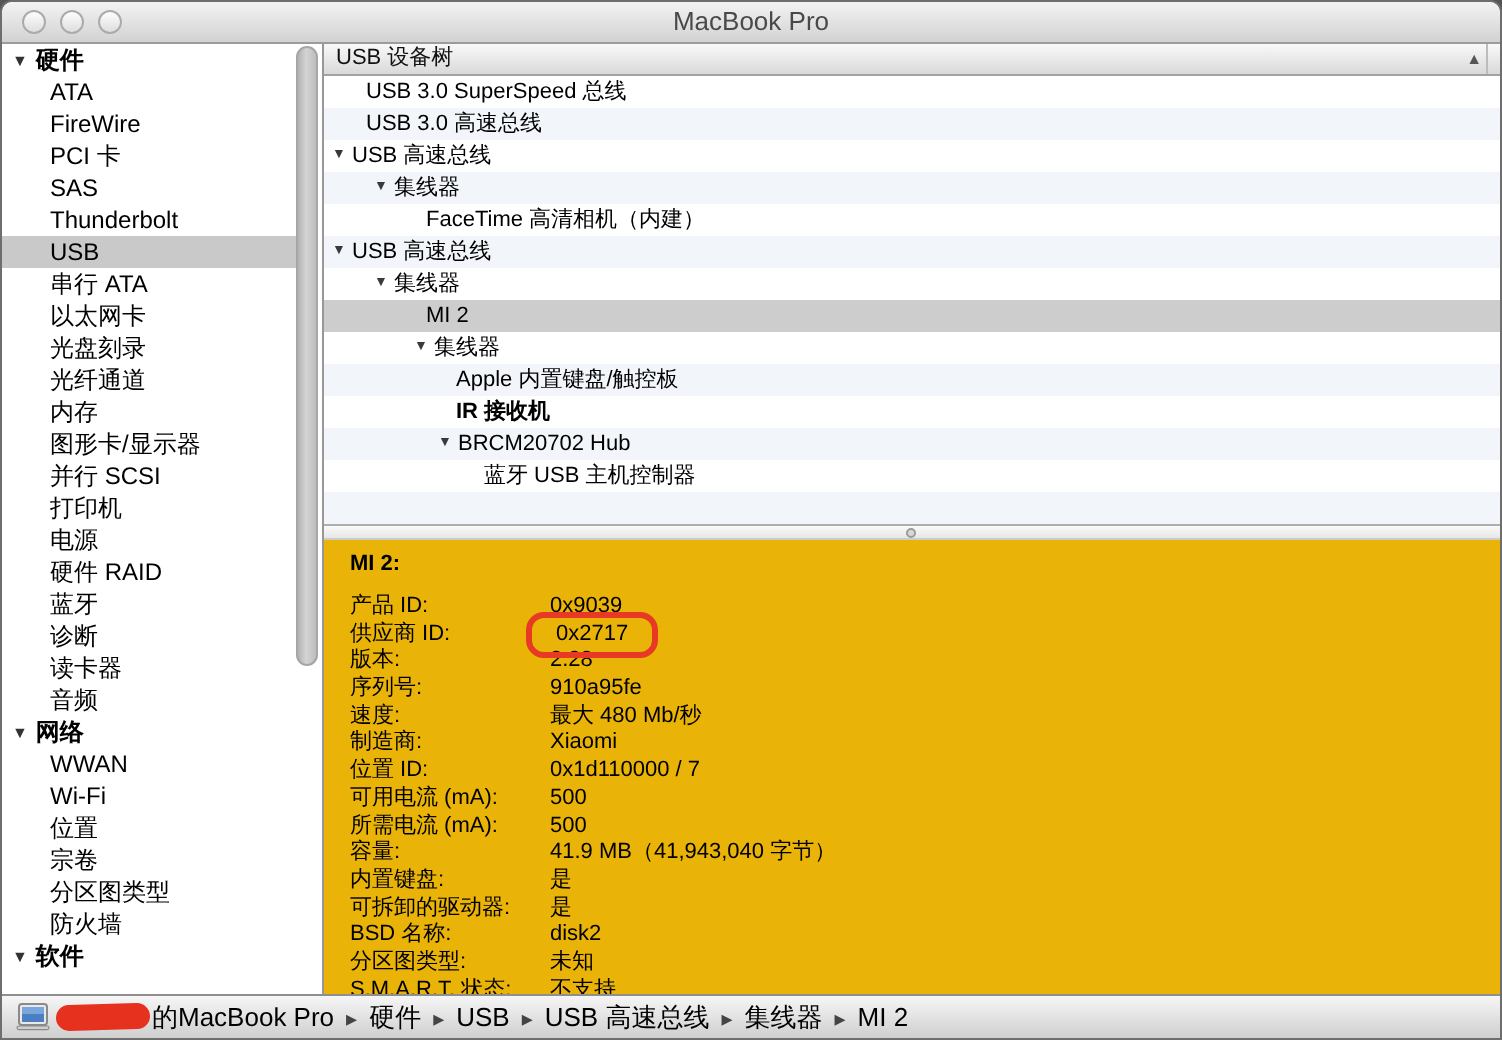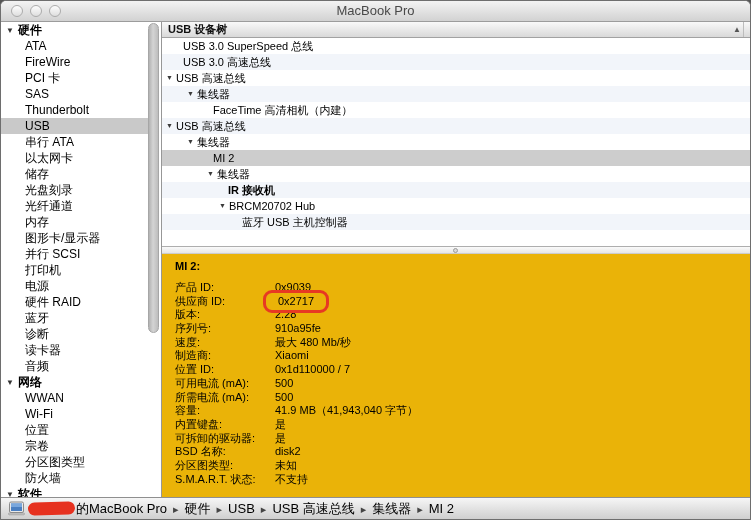--- a/index.html
+++ b/index.html
@@ -40,21 +40,21 @@
     position:absolute; top:1px; right:2px; width:11px; height:310px;
     border-radius:6px; background:linear-gradient(to right,#b2b2b2,#d4d4d4 45%,#bdbdbd);
     border:1px solid #a6a6a6;
   }
   .main{ position:relative; flex:1; display:flex; flex-direction:column; background:#fff; }
   
   .tree-header{
     height:16px; flex:none; position:relative;
     background:linear-gradient(#f9f9f9,#d9d9d9);
     border-bottom:1px solid #a2a2a2;
-    font-size:11px; font-weight:bold; color:#111; line-height:15px; padding-left:6px;
+    font-size:11px; font-weight:normal; color:#111; line-height:15px; padding-left:6px;
   }
   .sort-arrow{ position:absolute; right:9px; top:0; font-size:8px; color:#555; line-height:16px;}
   .sort-sep{ position:absolute; right:6px; top:0; bottom:0; width:1px; background:#bcbcbc; }
   .tree-rows{ flex:none; }
   .tree-row{ position:relative; height:16px; line-height:16px; font-size:11px; color:#000;
     white-space:nowrap; }
   .tree-row:nth-child(even){ background:#f2f5fa; }
   .tree-row.selected{ background:#cdcdcd; }
   .tree-row .tri{ position:absolute; top:0; font-size:7px; color:#3a3a3a; line-height:16px; }
   .tree-row .lbl{ display:inline-block; }
@@ -115,21 +115,20 @@
       <div id="sidebar-list">
           <div class="side-row section"><span class="tri">▼</span><span>硬件</span></div>
           <div class="side-row item">ATA</div>
           <div class="side-row item">FireWire</div>
           <div class="side-row item">PCI 卡</div>
           <div class="side-row item">SAS</div>
           <div class="side-row item">Thunderbolt</div>
           <div class="side-row item selected">USB</div>
           <div class="side-row item">串行 ATA</div>
           <div class="side-row item">以太网卡</div>
-          <div class="side-row item">储存</div>
           <div class="side-row item">光盘刻录</div>
           <div class="side-row item">光纤通道</div>
           <div class="side-row item">内存</div>
           <div class="side-row item">图形卡/显示器</div>
           <div class="side-row item">并行 SCSI</div>
           <div class="side-row item">打印机</div>
           <div class="side-row item">电源</div>
           <div class="side-row item">硬件 RAID</div>
           <div class="side-row item">蓝牙</div>
           <div class="side-row item">诊断</div>
@@ -156,20 +155,21 @@
       <div class="tree-rows" id="tree-rows">
           <div class="tree-row"><span class="lbl" style="padding-left: 21px;">USB 3.0 SuperSpeed 总线</span></div>
           <div class="tree-row"><span class="lbl" style="padding-left: 21px;">USB 3.0 高速总线</span></div>
           <div class="tree-row"><span class="tri" style="left: 4px;">▼</span><span class="lbl" style="padding-left: 14px;">USB 高速总线</span></div>
           <div class="tree-row"><span class="tri" style="left: 25px;">▼</span><span class="lbl" style="padding-left: 35px;">集线器</span></div>
           <div class="tree-row"><span class="lbl" style="padding-left: 51px; text-align: center;">FaceTime 高清相机（内建）</span></div>
           <div class="tree-row"><span class="tri" style="left: 4px;">▼</span><span class="lbl" style="padding-left: 14px;">USB 高速总线</span></div>
           <div class="tree-row"><span class="tri" style="left: 25px;">▼</span><span class="lbl" style="padding-left: 35px;">集线器</span></div>
           <div class="tree-row selected"><span class="lbl" style="padding-left: 51px;">MI 2</span></div>
           <div class="tree-row"><span class="tri" style="left: 45px;">▼</span><span class="lbl" style="padding-left: 55px;">集线器</span></div>
+          <div class="tree-row"><span class="lbl" style="padding-left: 66px;">Apple 内置键盘/触控板</span></div>
           <div class="tree-row"><span class="lbl" style="padding-left: 66px; font-weight: bold;">IR 接收机</span></div>
           <div class="tree-row"><span class="tri" style="left: 57px;">▼</span><span class="lbl" style="padding-left: 67px;">BRCM20702 Hub</span></div>
           <div class="tree-row"><span class="lbl" style="padding-left: 80px;">蓝牙 USB 主机控制器</span></div>
           <div class="tree-row"></div>
         </div>
 
       <div class="splitter">
         <div class="dimple"></div>
       </div>
 

